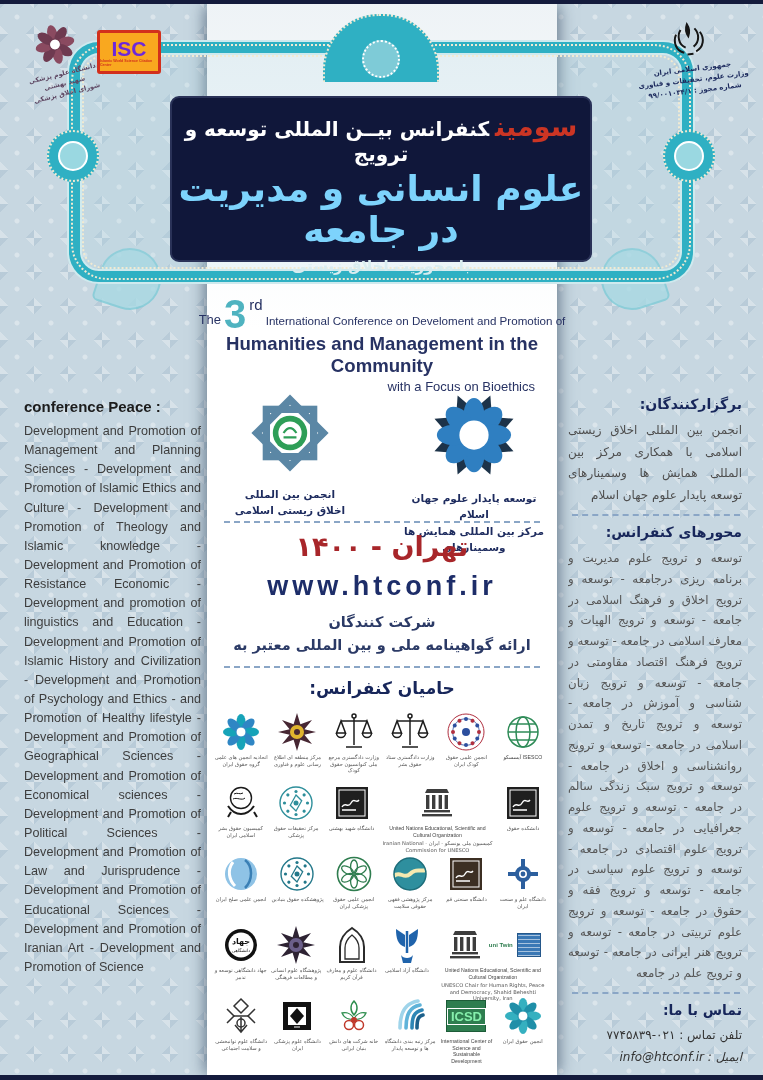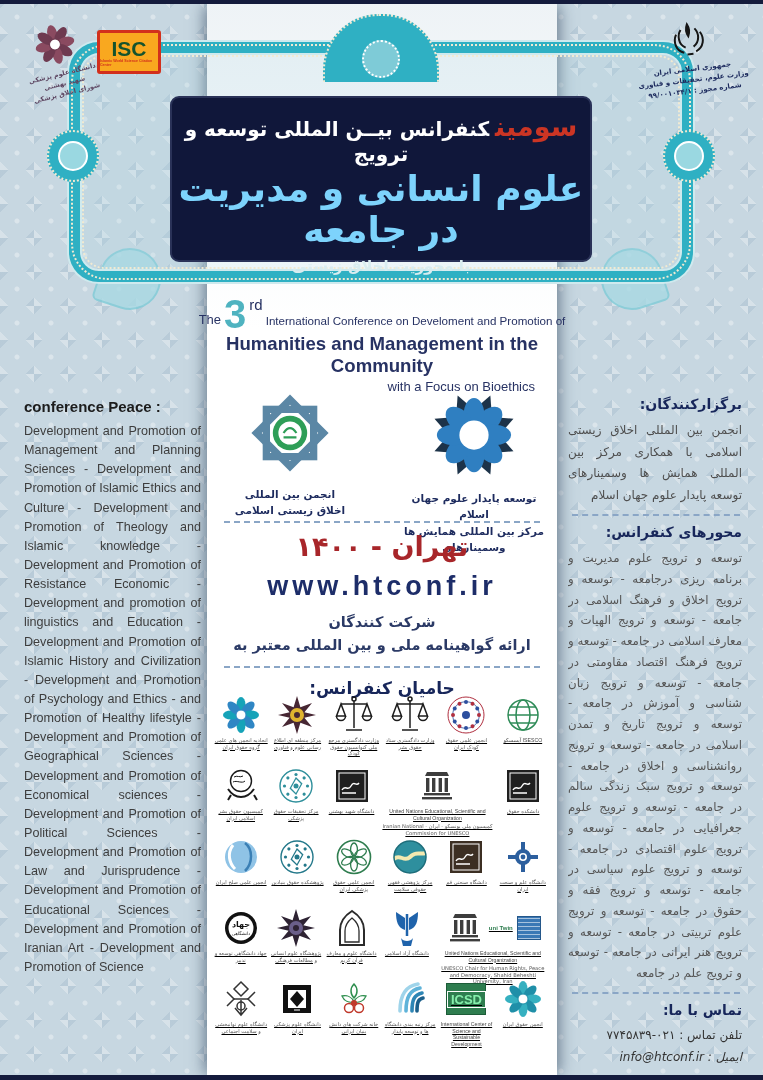--- a/index.html
+++ b/index.html
@@ -46,21 +46,21 @@
   .b-line1{font-size:20px;font-weight:bold;color:#ffffff;letter-spacing:-.5px;}
   .b-line1 .red{color:#cb3524;font-size:27px;margin-left:6px;}
   .b-line2{font-size:36px;font-weight:bold;color:#7dd3fc;margin-top:2px;}
   .b-line3{font-size:15px;color:#d9edf0;margin-top:7px;font-weight:bold;}
 
   
   .stamp{position:absolute;left:20px;top:22px;width:78px;z-index:15;text-align:center;transform:rotate(-14deg);}
   .stamp .st-txt{font-size:6.5px;color:#5c4560;font-weight:bold;line-height:1.5;}
   .isc{position:absolute;left:97px;top:30px;width:58px;height:38px;z-index:15;background:#f9a81f;
        border:3px solid #d2301c;border-radius:3px;display:flex;flex-direction:column;align-items:center;justify-content:center;}
-  .isc .isc-big{font-family:"Liberation Sans",sans-serif;font-size:21px;font-weight:900;color:#14532d;line-height:1;}
+  .isc .isc-big{font-family:"Liberation Sans",sans-serif;font-size:21px;font-weight:900;color:#6d28d9;line-height:1;}
   .isc .isc-sub{font-family:"Liberation Sans",sans-serif;font-size:3.6px;color:#d2301c;font-weight:bold;}
 
   
   .gov{position:absolute;right:16px;top:20px;width:112px;z-index:15;text-align:center;transform:rotate(-7deg);}
   .gov .gov-line{font-size:7px;font-weight:bold;color:#1d2b5e;line-height:1.55;white-space:nowrap;}
 
   
   .etitle{position:absolute;left:215px;top:298px;width:334px;z-index:8;text-align:center;
           font-family:"Liberation Sans",sans-serif;color:#273263;}
   .et-row{display:flex;align-items:flex-end;justify-content:center;gap:3px;}
@@ -83,21 +83,21 @@
         font-size:27px;font-weight:bold;color:#a8262a;}
   .site{position:absolute;left:215px;top:571px;width:334px;z-index:8;text-align:center;
         font-family:"Liberation Sans",sans-serif;font-size:27px;font-weight:bold;color:#1d2d69;letter-spacing:4px;}
   .note{position:absolute;left:215px;top:611px;width:334px;z-index:8;text-align:center;direction:rtl;
         font-size:14.5px;font-weight:bold;color:#2b3a66;line-height:1.6;}
 
   .sp-head{position:absolute;left:215px;top:678px;width:334px;z-index:8;text-align:center;direction:rtl;
         font-size:17px;font-weight:bold;color:#17265a;}
 
   
-  .grid{position:absolute;left:213px;top:693px;width:338px;z-index:8;text-decoration:underline;}
+  .grid{position:absolute;left:213px;top:710px;width:338px;z-index:8;}
   .sp-row{display:flex;height:71px;align-items:flex-start;}
   .sp-cell{flex:1;display:flex;flex-direction:column;align-items:center;padding-top:2px;min-width:0;}
   .sp-cell.wide{flex:2.1;}
   .sp-icon{width:40px;height:40px;display:flex;align-items:center;justify-content:center;}
   .sp-cap{font-size:5.2px;color:#555;text-align:center;line-height:1.25;direction:rtl;margin-top:2px;padding:0 1px;}
   .sp-cap.en{direction:ltr;font-family:"Liberation Sans",sans-serif;color:#444;}
   .icsd-box{width:52px;height:30px;background:#2e7d4f;border:1.5px solid #1d5c38;display:flex;align-items:center;justify-content:center;}
   .icsd-box span{color:#86efac;font-weight:bold;font-size:13px;font-family:"Liberation Sans",sans-serif;background:#fff0;outline:1px solid #fff;padding:0 3px;}
   .uchair{display:flex;align-items:center;gap:4px;}
   .unitwin{font-size:6px;font-weight:bold;color:#2e7d4f;font-family:"Liberation Sans",sans-serif;}

